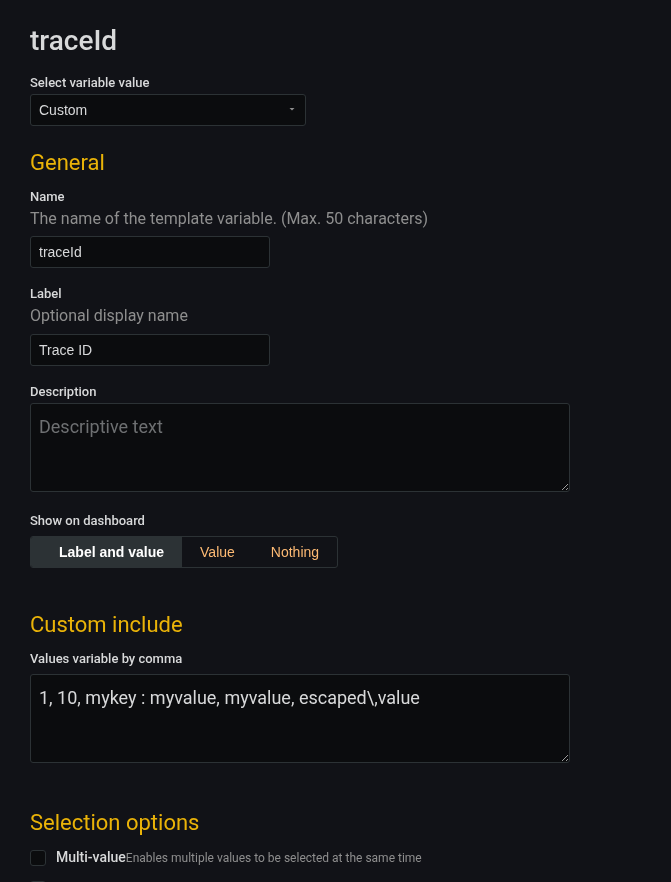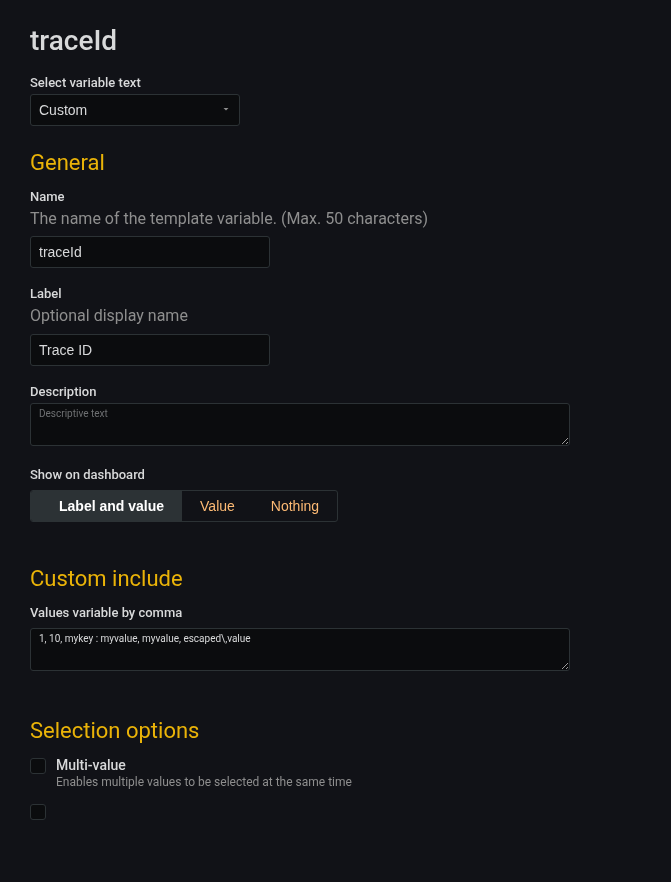--- a/index.html
+++ b/index.html
@@ -29,21 +29,21 @@
       font-weight: 500;
     }
     .field-help {
       font-size: 16px;
       color: #8e8e8e;
       margin-bottom: 6px;
       line-height: 1.4;
     }
     .select-wrap {
       position: relative;
-      width: 210px;
+      width: 276px;
       margin-bottom: 24px;
     }
     .select-wrap select {
       width: 100%;
       background: #0b0c0e;
       color: #d8d9da;
       border: 1px solid #2c3235;
       border-radius: 3px;
       padding: 7px 28px 7px 8px;
       font-size: 14px;
@@ -74,22 +74,22 @@
       border-radius: 3px;
       padding: 7px 8px;
       font-size: 14px;
     }
     textarea {
       width: 540px;
       background: #0b0c0e;
       color: #d8d9da;
       border: 1px solid #2c3235;
       border-radius: 3px;
-      padding: 4px 8px;
-      font-size: 10px;
+      padding: 12px 8px;
+      font-size: 18px;
       resize: both;
       font-family: inherit;
     }
     textarea::placeholder { color: #6e7072; }
     .seg-group {
       display: inline-flex;
       border: 1px solid #2c3235;
       border-radius: 3px;
       overflow: hidden;
       background: #111217;
@@ -121,33 +121,33 @@
       width: 16px;
       height: 16px;
       border: 1px solid #2c3235;
       border-radius: 3px;
       background: #0b0c0e;
       margin-right: 10px;
       margin-top: 1px;
       cursor: pointer;
       flex-shrink: 0;
     }
-    .checkbox-text { display: flex; flex-direction: column; }
+    .checkbox-text { display: flex; flex-direction: row; }
     .checkbox-label { color: #d8d9da; font-size: 14px; font-weight: 500; }
     .checkbox-help { color: #8e8e8e; font-size: 12px; margin-top: 2px; }
   </style>
 </head>
 <body>
 
 <div class="page">
 
   <h1 class="page-title">traceId</h1>
 
   <div class="field-block" style="margin-bottom:0;">
-    <label class="field-label">Select variable text</label>
+    <label class="field-label">Select variable value</label>
     <div class="select-wrap">
       <select>
         <option>Custom</option>
       </select>
       <span class="chev">
         <svg viewBox="0 0 24 24">
             <path d="M7 10l5 5 5-5z"></path>
           </svg>
       </span>
     </div>

